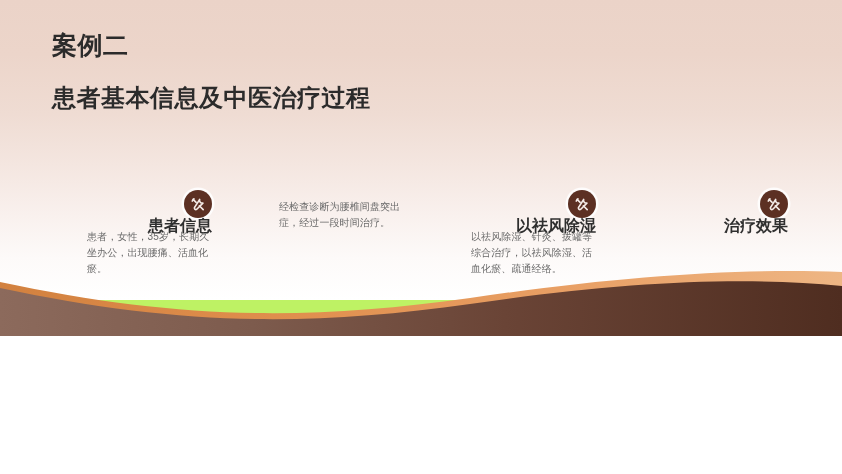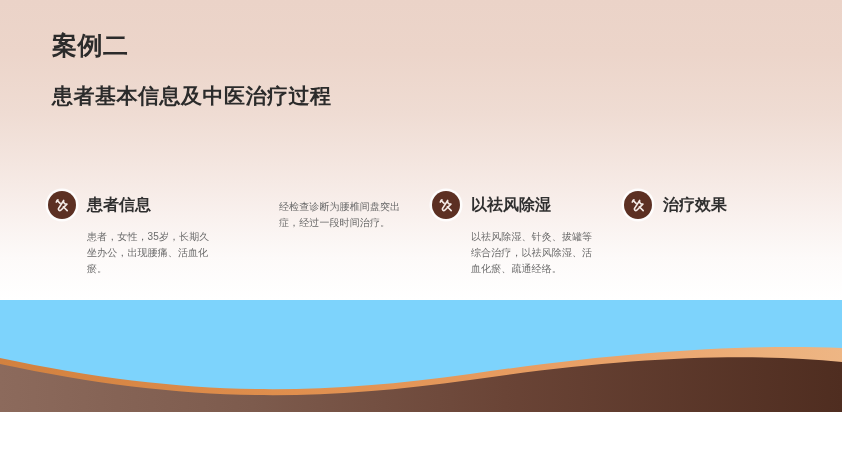--- a/index.html
+++ b/index.html
@@ -10,23 +10,23 @@
     width: 842px;
     height: 474px;
     overflow: hidden;
     font-family: "Liberation Sans", "DejaVu Sans", sans-serif;
     background: #ffffff;
   }
 
   .slide {
     position: relative;
     width: 842px;
-    height: 412px;
+    height: 336px;
     overflow: hidden;
-    background: #7dd3fc;
+    background: #bef264;
   }
 
   
   .bg-wash {
     position: absolute;
     left: 0;
     top: 0;
     width: 842px;
     height: 300px;
     background: linear-gradient(to bottom,
@@ -48,21 +48,21 @@
   .title-main {
     font-size: 25px;
     font-weight: bold;
     color: #2b2b2b;
     line-height: 1.1;
     letter-spacing: 0.5px;
     white-space: nowrap;
   }
   .title-sub {
     margin-top: 24px;
-    font-size: 21px;
+    font-size: 24px;
     font-weight: bold;
     color: #2b2b2b;
     line-height: 1.15;
     letter-spacing: 0.5px;
     white-space: nowrap;
   }
 
   
   .cards {
     position: absolute;
@@ -72,22 +72,23 @@
     display: flex;
     align-items: flex-start;
   }
   .card {
     width: 192px;
     box-sizing: border-box;
     padding-right: 28px;
   }
   .card-head {
     display: flex;
-    align-items: center;
+    align-items: flex-end;
     height: 30px;
+    flex-direction: column;
   }
   .icon-circle {
     flex: 0 0 auto;
     width: 28px;
     height: 28px;
     border-radius: 50%;
     background: #5c3023;
     display: flex;
     align-items: center;
     justify-content: center;

